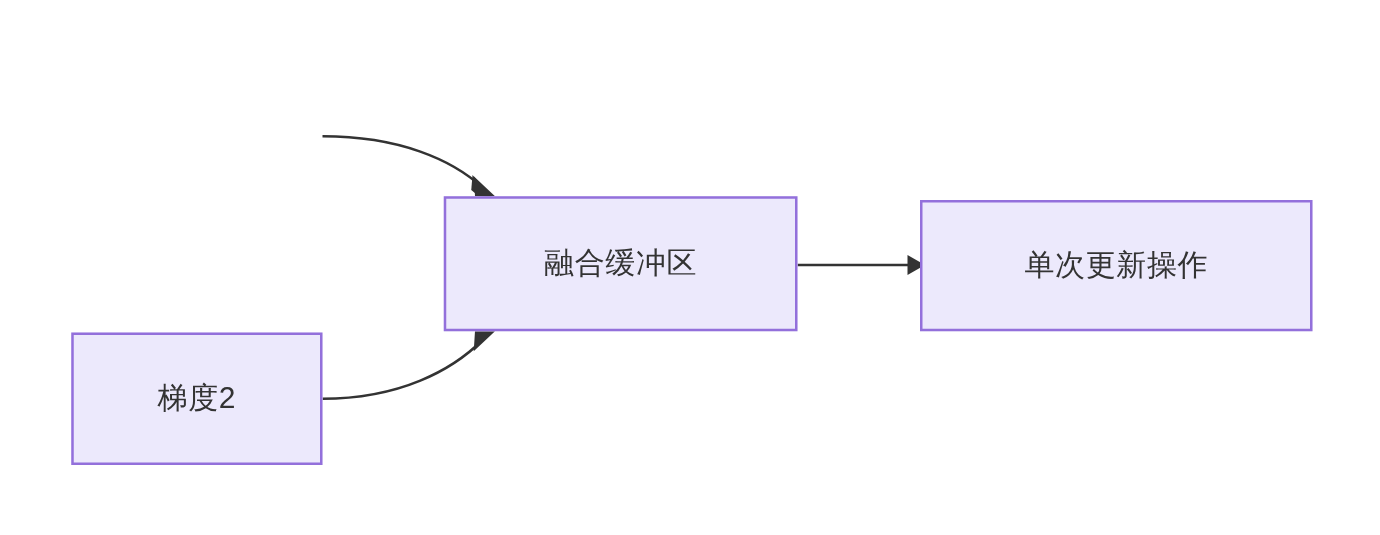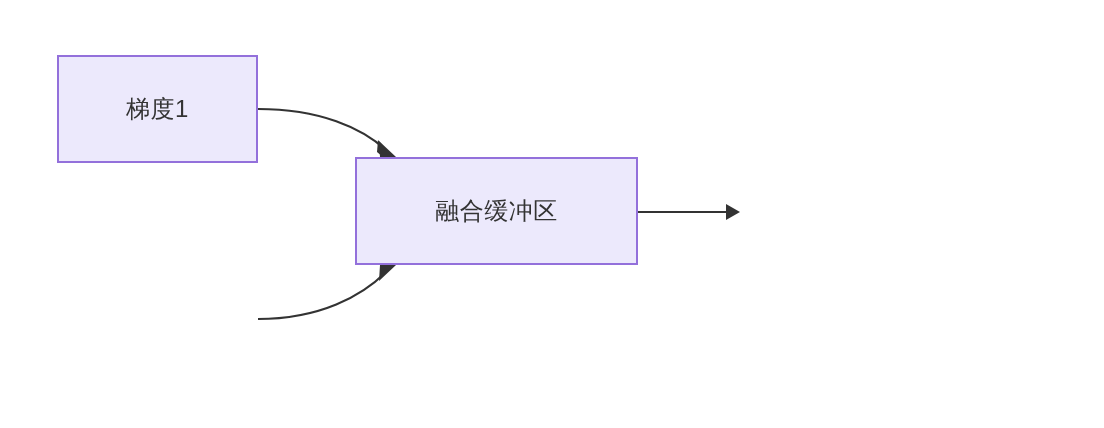--- a/index.html
+++ b/index.html
@@ -79,23 +79,26 @@
       <path class="edge-path" d="M 258 319 C 320 319, 362 296, 386 272"></path>
       <polygon class="edge-head" points="379,281 396,265 380,265"></polygon>
     </g>
 
     <g>
       <path class="edge-path" d="M 638 212 L 727 212"></path>
       <polygon class="edge-head" points="726,204 740,212 726,220"></polygon>
     </g>
   </svg>
 
-  <div class="flow-node" id="node-gradient-1">
-    <span class="node-label">梯度1</span>
+
+  <div class="flow-node" id="node-gradient-2">
+    <span class="node-label">梯度2</span>
   </div>
-
 
   <div class="flow-node" id="node-fusion-buffer">
     <span class="node-label">融合缓冲区</span>
   </div>
 
+  <div class="flow-node" id="node-single-update">
+    <span class="node-label">单次更新操作</span>
+  </div>
 
 </div>
 
 </body></html>

